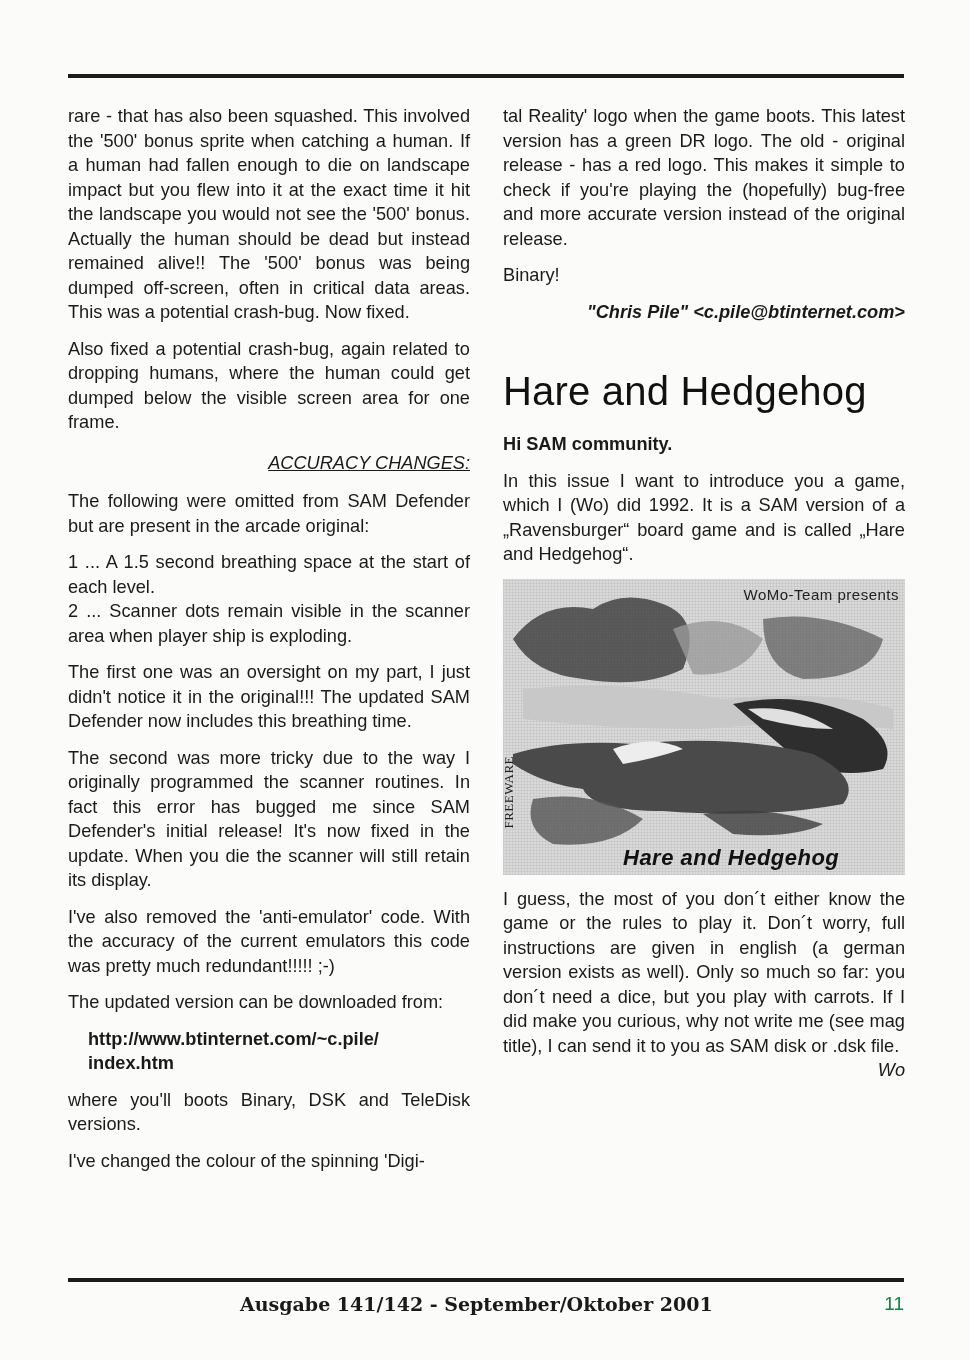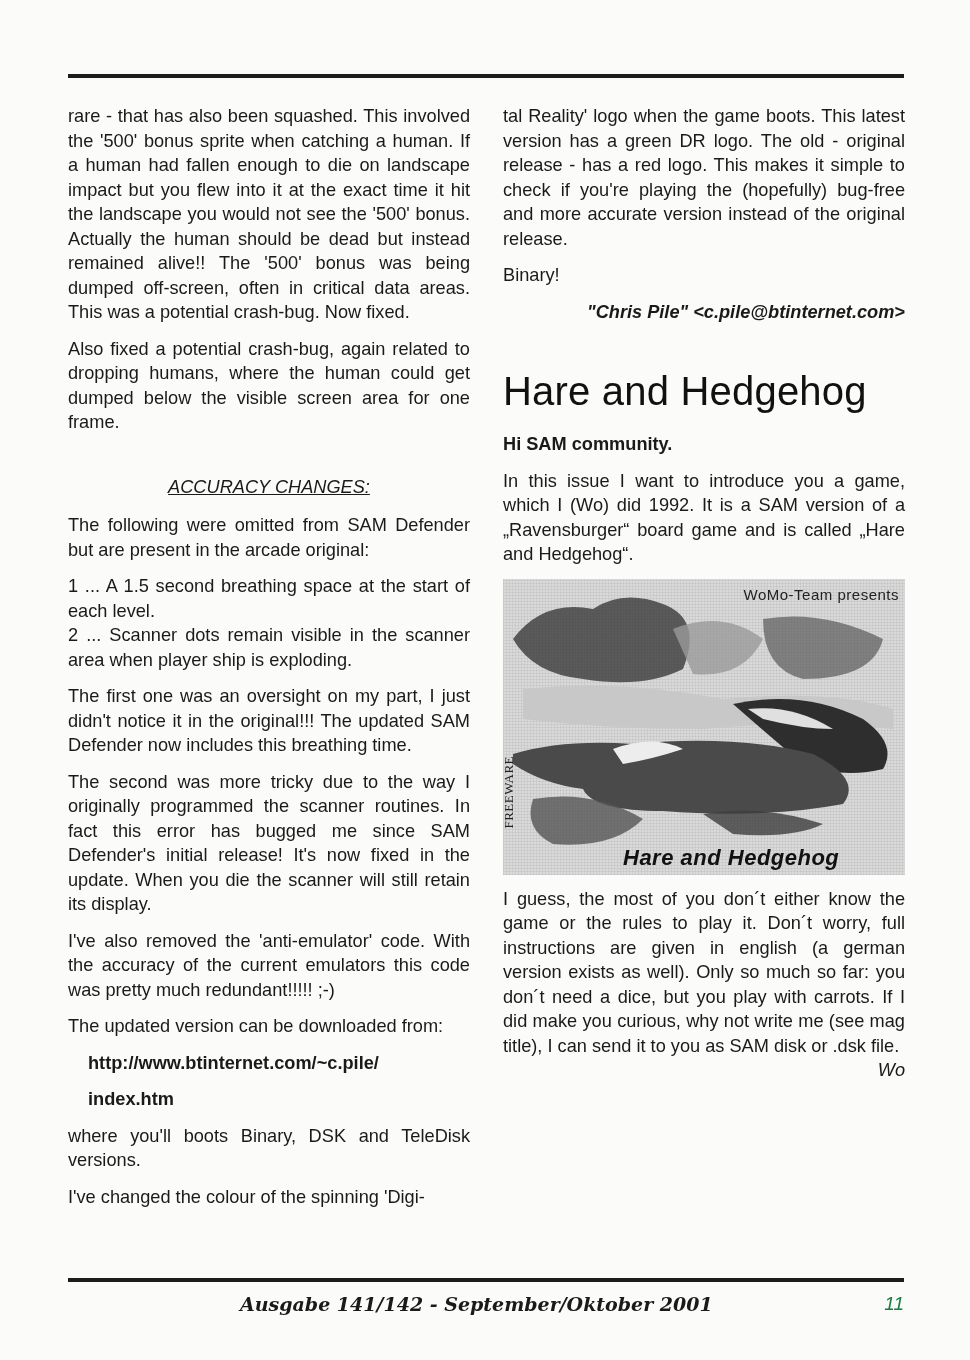--- a/index.html
+++ b/index.html
@@ -8,61 +8,61 @@
     font-family: "Liberation Sans", sans-serif; color: #1a1a1a;
   }
   .rule { position: absolute; left: 68px; width: 836px; height: 4px; background: #1c1c1c; }
   .rule.top { top: 74px; }
   .rule.bottom { top: 1278px; }
   .col { position: absolute; top: 104px; width: 402px; font-size: 18.2px; line-height: 24.5px; }
   .col.left { left: 68px; }
   .col.right { left: 503px; }
   p { margin: 0 0 12px 0; text-align: justify; }
   p.tight { margin-bottom: 0; }
-  .heading-it { font-style: italic; text-decoration: underline; margin-top: 40px; margin-bottom: 14px; text-align: center; }
+  .heading-it { font-style: italic; text-decoration: underline; margin-top: 16px; margin-bottom: 14px; text-align: right; }
   .url { font-weight: bold; margin-left: 20px; text-align: left; }
   .sig { font-weight: bold; font-style: italic; text-align: right; margin-top: 2px; }
   .title {
     font-size: 40px; line-height: 46px; margin: 44px 0 18px 0; font-weight: normal; letter-spacing: 0.2px;
     text-align: left; color: #111;
   }
   .bold { font-weight: bold; text-align: left; }
   .wo { float: right; font-style: italic; }
   .image-box {
     width: 402px; height: 296px; margin: 2px 13px 12px 0; position: relative; overflow: hidden;
     background:
       repeating-linear-gradient(0deg, rgba(0,0,0,0.05) 0 1px, transparent 1px 3px),
       repeating-linear-gradient(90deg, rgba(0,0,0,0.05) 0 1px, transparent 1px 3px),
       #d9d9d9;
   }
   .image-box svg { position: absolute; left: 0; top: 0; }
   .img-top { position: absolute; right: 6px; top: 4px; font-size: 15px; color: #222; letter-spacing: 0.5px; }
   .img-bottom { position: absolute; left: 120px; bottom: 4px; font-size: 22px; font-weight: bold; font-style: italic; color: #111; letter-spacing: 0.5px; }
   .img-side { position: absolute; left: -30px; bottom: 70px; transform: rotate(-90deg); font-size: 13px; font-family: "Liberation Serif", serif; color: #222; letter-spacing: 0.5px; }
-  .footer { position: absolute; top: 1293px; left: 68px; width: 836px; height: 30px; font-style: italic; }
+  .footer { position: absolute; top: 1293px; left: 68px; width: 836px; height: 30px; }
   .footer-text { position: absolute; left: 172px; top: 0; font-family: "DejaVu Serif", serif; font-weight: bold; font-size: 19px; color: #1a1a1a; }
   .page-num { position: absolute; right: 0; top: 0; font-size: 19px; color: #15803d; }
 </style>
 </head>
 <body>
 
 <div class="rule top"></div>
 
 <div class="col left">
   <p>rare - that has also been squashed.  This involved the '500' bonus sprite when catching a human. If a human had fallen enough to die on landscape impact but you flew into it at the exact time it hit the landscape you would not see the '500' bonus.  Actually the human should be dead but instead remained alive!! The '500' bonus was being dumped off-screen, often in critical data areas.  This was a potential crash-bug.  Now fixed.</p>
   <p>Also fixed a potential crash-bug, again related to dropping humans, where the human could get dumped below the visible screen area for one frame.</p>
   <p class="heading-it">ACCURACY CHANGES:</p>
   <p>The following were omitted from SAM Defender but are present in the arcade original:</p>
   <p class="tight">1 ... A 1.5 second breathing space at the start of each level.</p>
   <p>2 ... Scanner dots remain visible in the scanner area when player ship is exploding.</p>
   <p>The first one was an oversight on my part, I just didn't notice it in the original!!!  The updated SAM Defender now includes this breathing time.</p>
   <p>The second was more tricky due to the way I originally programmed the scanner routines. In fact this error has bugged me since SAM Defender's initial release!  It's now fixed in the update. When you die the scanner will still retain its display.</p>
   <p>I've also removed the 'anti-emulator' code. With the accuracy of the current emulators this code was pretty much redundant!!!!!  ;-)</p>
   <p>The updated version can be downloaded from:</p>
-  <p class="url" style="margin-bottom:12px">http://www.btinternet.com/~c.pile/</p>
+  <p class="url" style="margin-bottom:0">http://www.btinternet.com/~c.pile/</p>
   <p class="url">index.htm</p>
   <p>where you'll boots Binary, DSK and TeleDisk versions.</p>
   <p>I've changed the colour of the spinning 'Digi-</p>
 </div>
 
 <div class="col right">
   <p>tal Reality' logo when the game boots.  This latest version has a green DR logo.  The old - original release - has a red logo.  This makes it simple to check if you're playing the (hopefully) bug-free and more accurate version instead of the original release.</p>
   <p>Binary!</p>
   <p class="sig">"Chris Pile" &lt;c.pile@btinternet.com&gt;</p>
 

